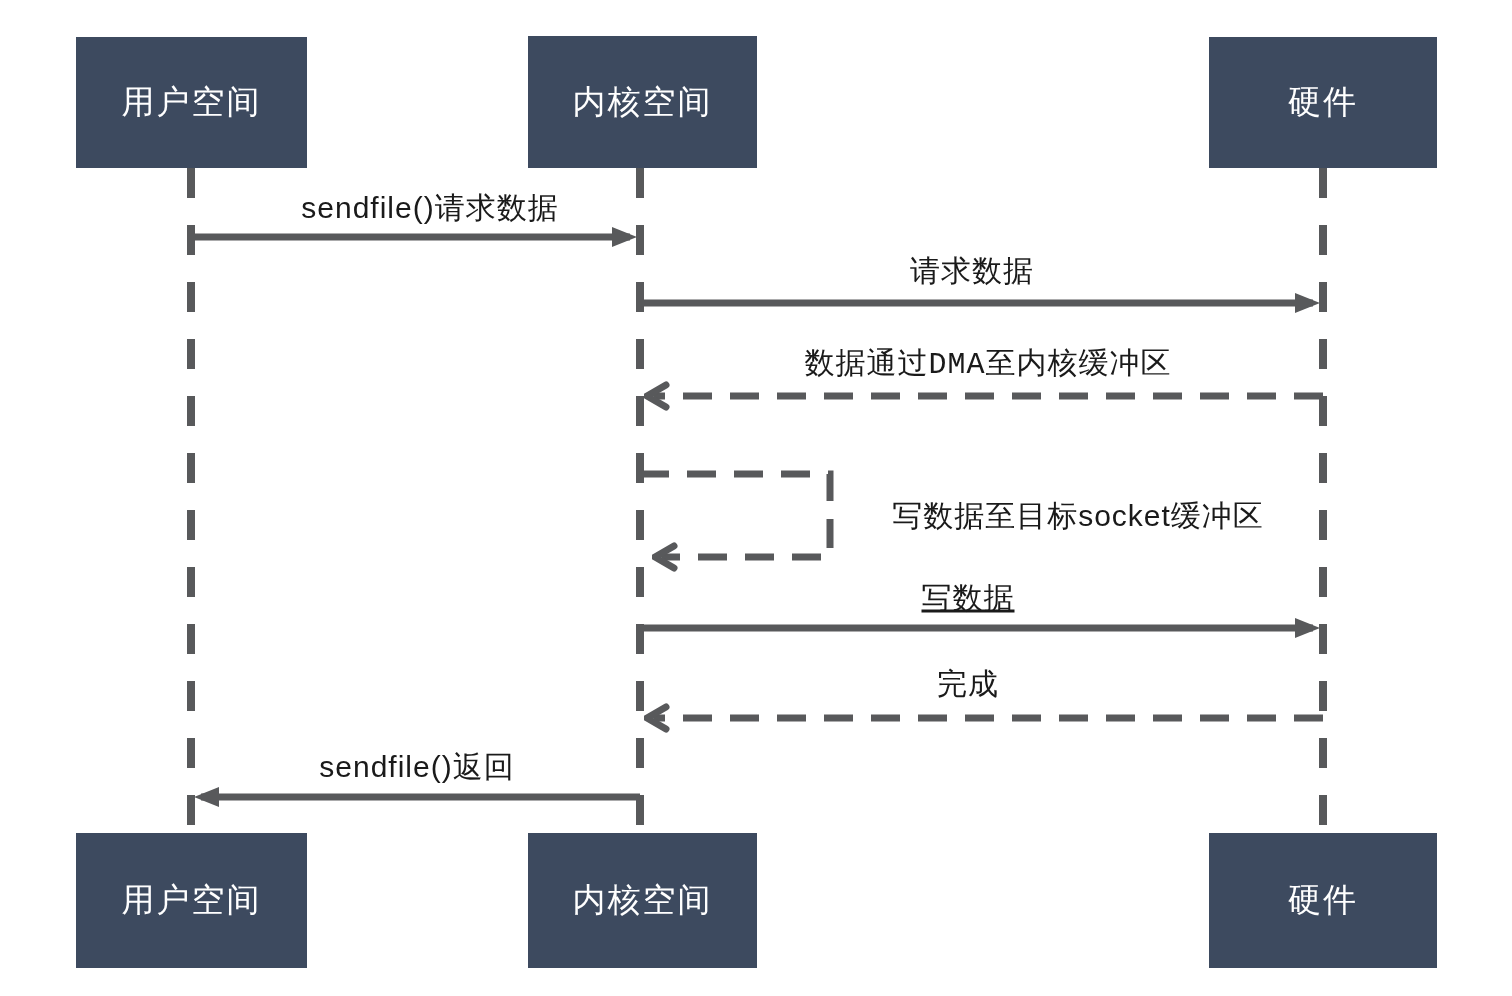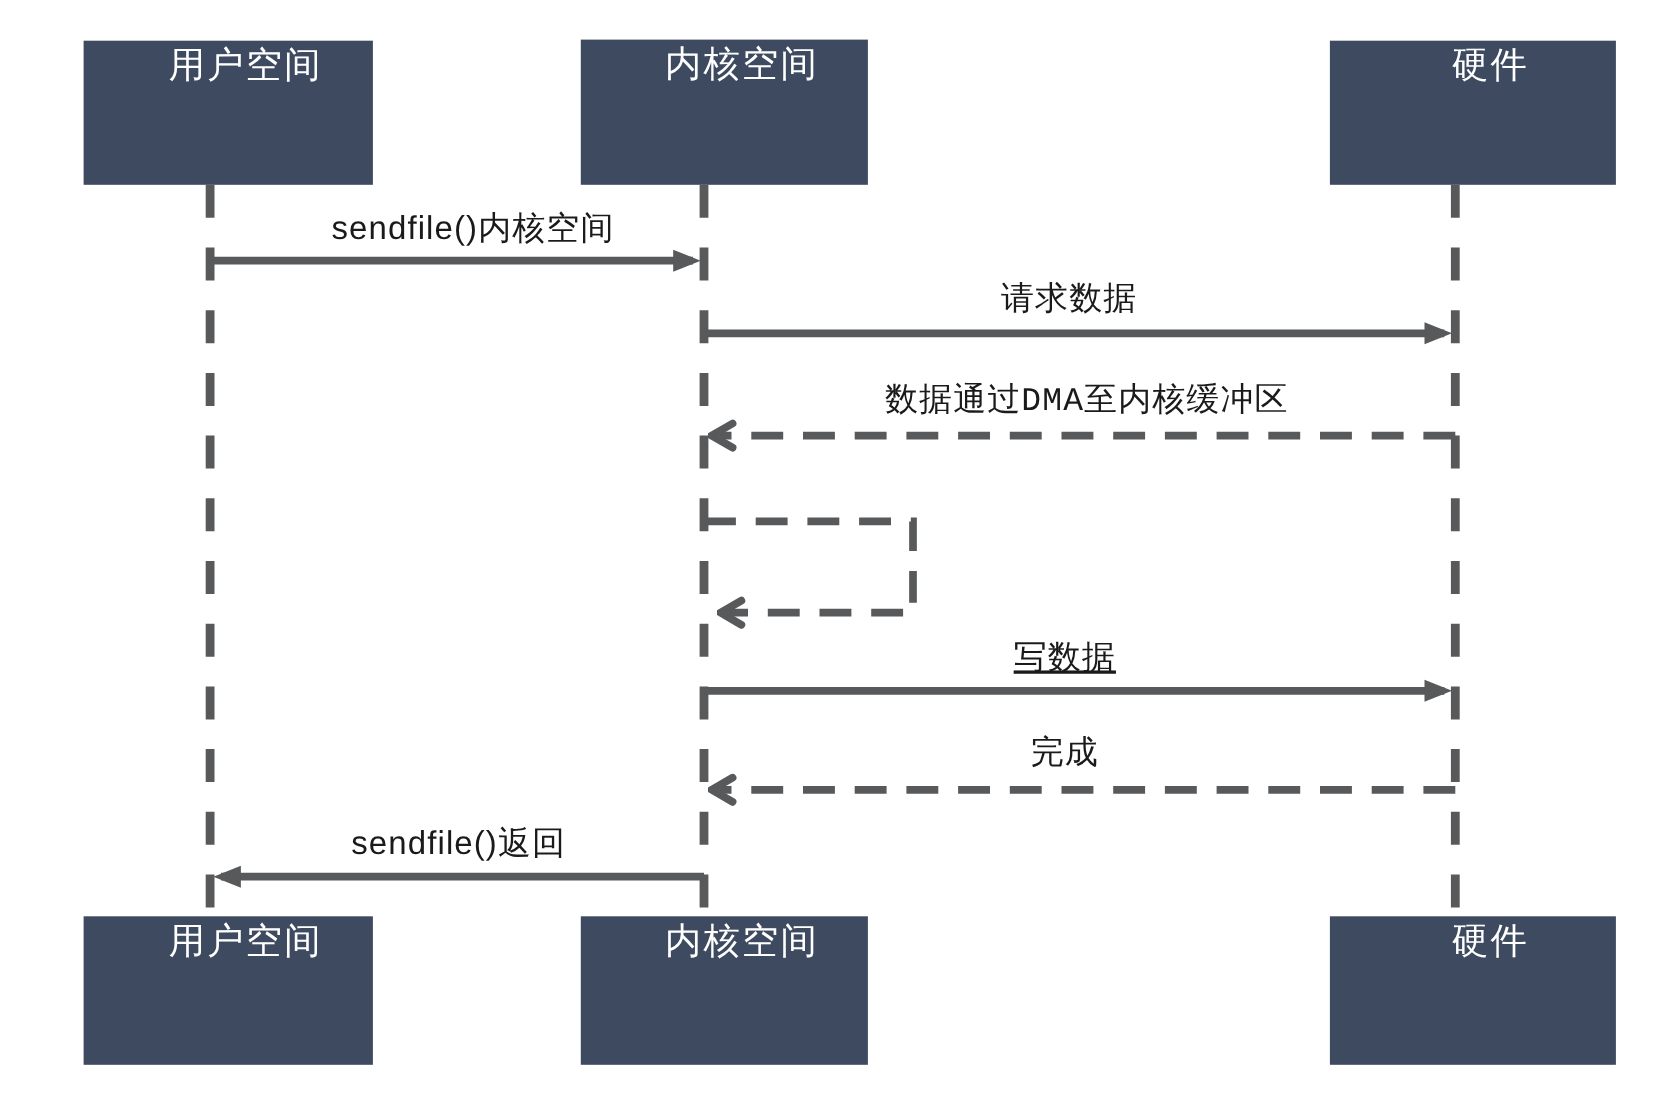--- a/index.html
+++ b/index.html
@@ -13,24 +13,24 @@
     height: 996px;
     background: var(--background, #ffffff);
     font-family: "Liberation Sans", "DejaVu Sans", sans-serif;
     overflow: hidden;
   }
   .actor-box {
     position: absolute;
     background: var(--actor-box, #3d4a5f);
     color: var(--actor-text, #ffffff);
     display: flex;
+    align-items: center;
     justify-content: center;
     font-size: 33px;
     letter-spacing: 2px;
-    padding-left: 32px;
   }
   .msg-label {
     position: absolute;
     transform: translate(-50%, -50%);
     color: var(--label-text, #1a1a1a);
     font-size: 30px;
     white-space: nowrap;
     letter-spacing: 1px;
   }
   #arrow-layer {
@@ -105,21 +105,22 @@
   <div class="actor-box" style="left:76px;  top:833px; width:231px; height:135px;">
     <span>用户空间</span>
   </div>
   <div class="actor-box" style="left:528px; top:833px; width:229px; height:135px;">
     <span>内核空间</span>
   </div>
   <div class="actor-box" style="left:1209px; top:833px; width:228px; height:135px;">
     <span>硬件</span>
   </div>
 
-  <div class="msg-label" style="left:430px;  top:208px;">sendfile()内核空间</div>
+  <div class="msg-label" style="left:430px;  top:208px;">sendfile()请求数据</div>
   <div class="msg-label" style="left:972px;  top:271px;">请求数据</div>
   <div class="msg-label" style="left:988px;  top:363px;font-family:Liberation Mono, monospace;">数据通过DMA至内核缓冲区</div>
+  <div class="msg-label" style="left:1078px; top:516px;">写数据至目标socket缓冲区</div>
   <div class="msg-label" style="left:968px;  top:598px;text-decoration:underline;">写数据</div>
   <div class="msg-label" style="left:968px;  top:684px;">完成</div>
   <div class="msg-label" style="left:417px;  top:767px;">sendfile()返回</div>
 
 
 </div>
 
 </body></html>

